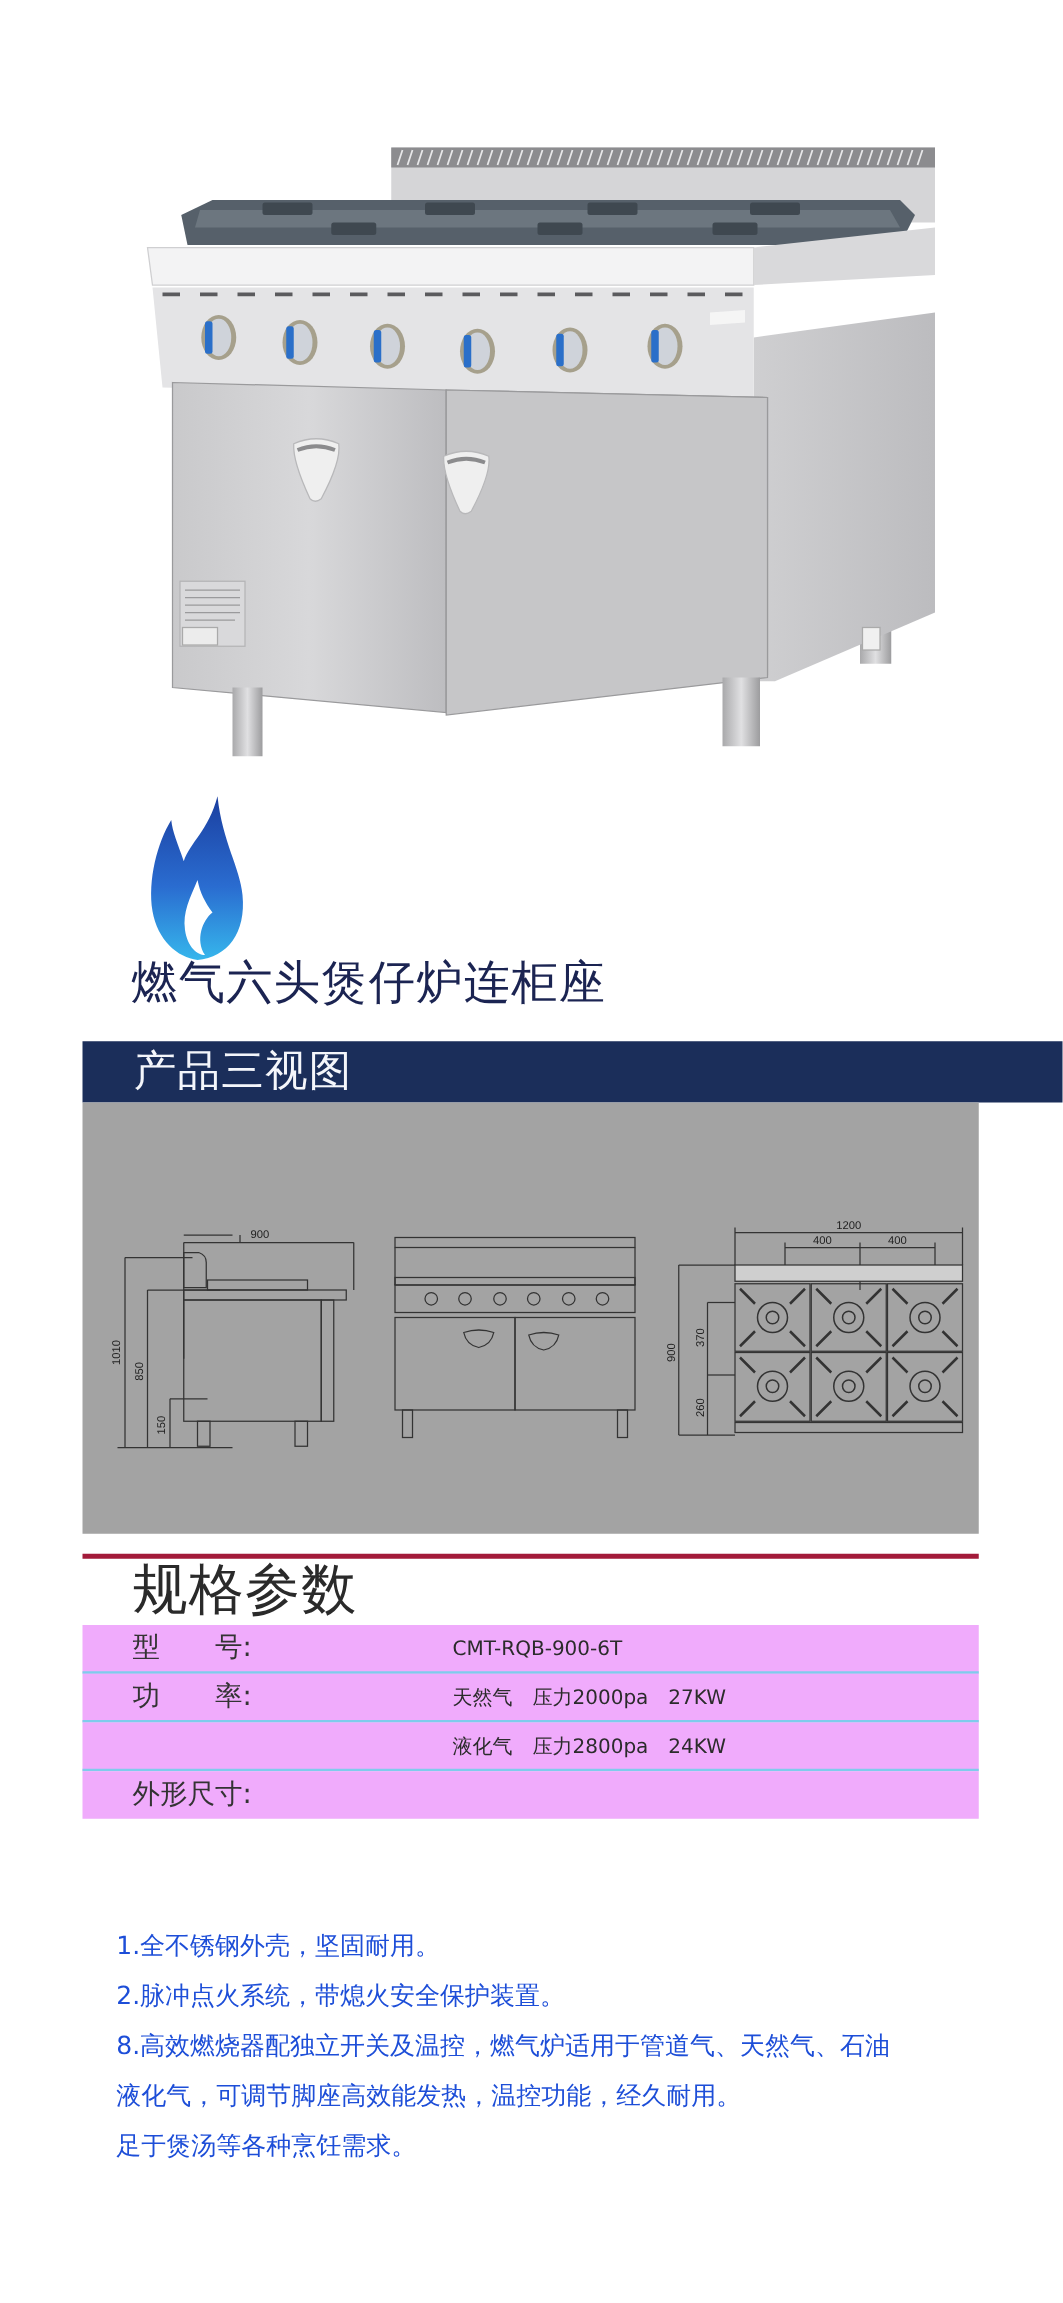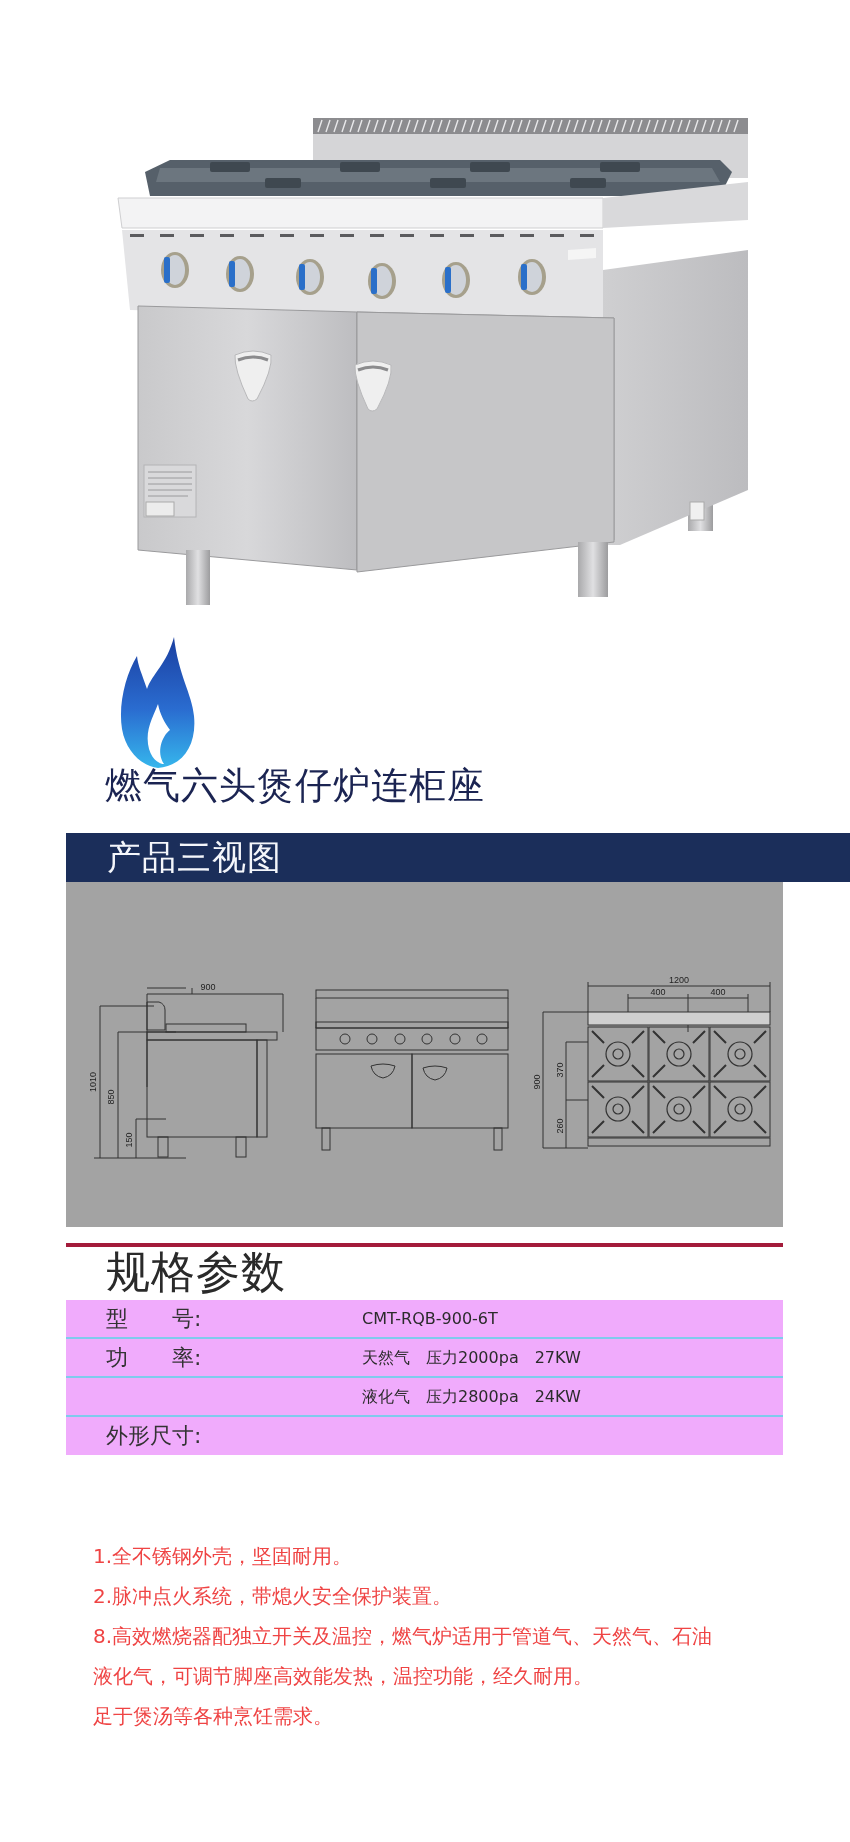--- a/index.html
+++ b/index.html
@@ -13,21 +13,21 @@
   #bar-views{left:66px;top:833px;width:788px;height:49px;background:#1b2e5a;}
   #bar-views span{position:absolute;left:41px;top:4px;font-size:34px;line-height:40px;color:#f4f6fb;font-weight:300;letter-spacing:1px;}
   #views{left:66px;top:882px;width:717px;height:345px;background:#a3a3a3;}
   #redline{left:66px;top:1243px;width:717px;height:4px;background:#a31b3a;}
   #spec-title{left:106px;top:1250px;font-size:44px;line-height:44px;color:#2a2a2a;letter-spacing:1px;font-weight:300;}
   #spec-table{left:66px;top:1300px;width:717px;}
   .row{position:relative;height:37px;background:#f0abfc;border-bottom:2px solid #7fcbec;}
   .row:last-child{border-bottom:none;height:38px;}
   .row .k{position:absolute;left:40px;top:6px;font-size:22px;line-height:26px;color:#333;white-space:pre;}
   .row .v{position:absolute;left:268px;top:6px;font-size:16px;line-height:26px;color:#2b2b2b;white-space:pre;margin-left:28px;}
-  #features{left:93px;top:1536px;width:690px;font-size:20px;line-height:40px;color:#ef4444;}
+  #features{left:93px;top:1536px;width:690px;font-size:20px;line-height:40px;color:#1d4ed8;}
   #features div{white-space:nowrap;}
   .dim{font-family:"Liberation Sans",sans-serif;font-size:9px;fill:#222;}
 </style>
 </head>
 <body>
 
 <div id="photo" class="abs">
 <svg width="660" height="500" viewBox="0 0 660 500">
   <defs>
     <linearGradient id="steel" x1="0" y1="0" x2="1" y2="0">

